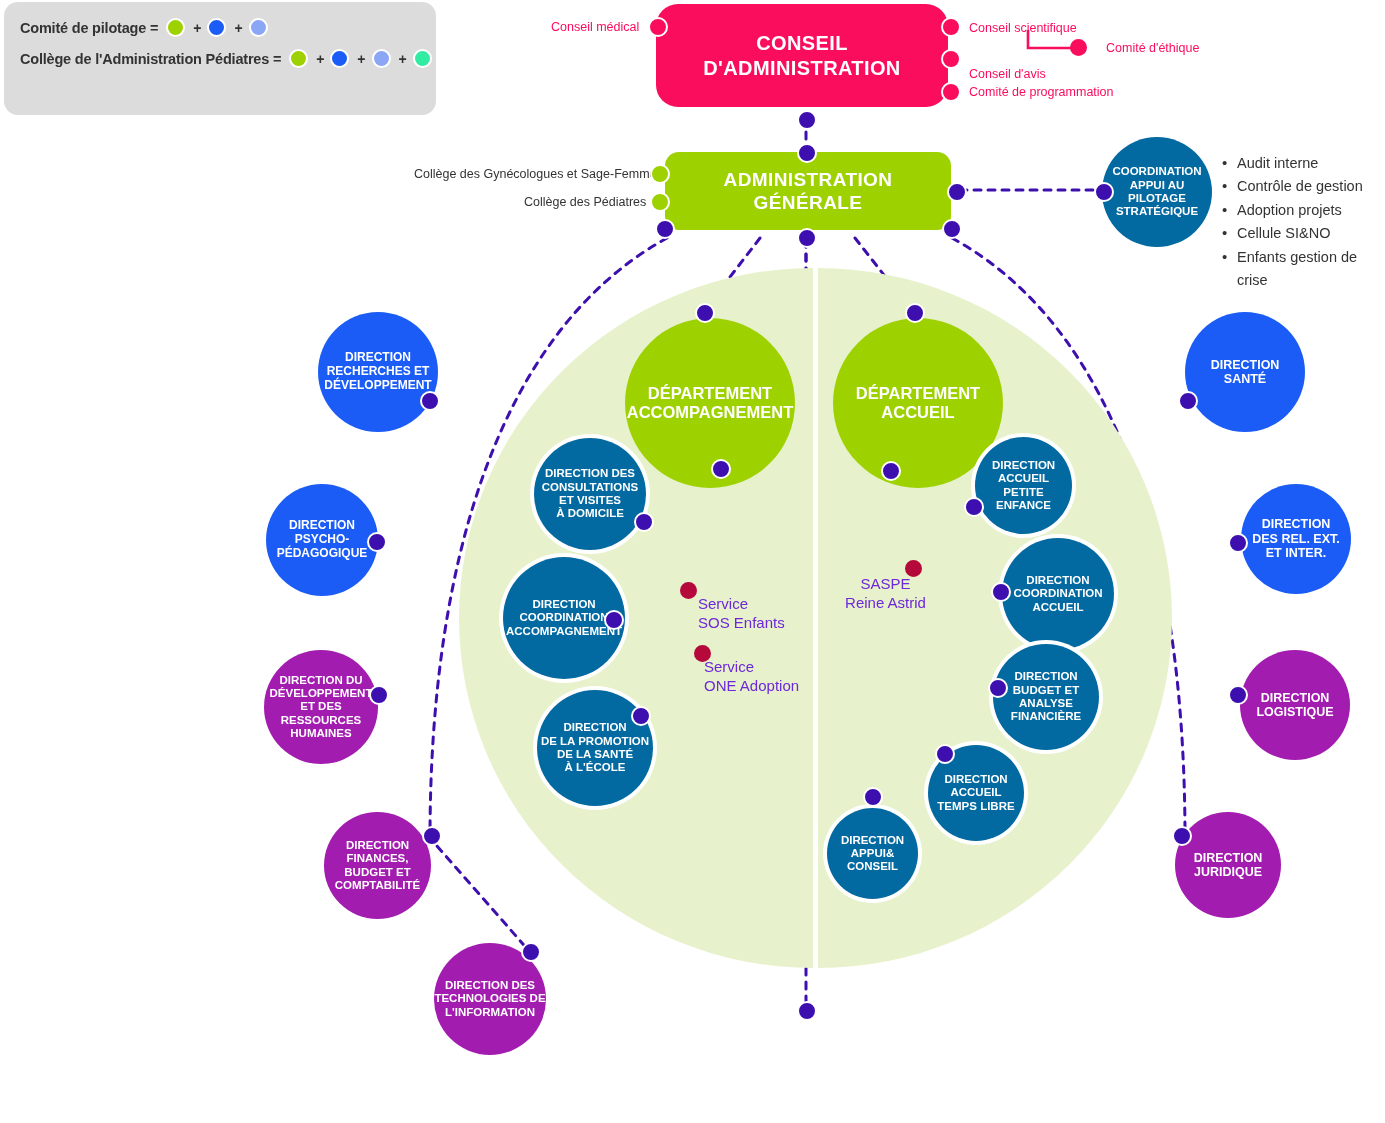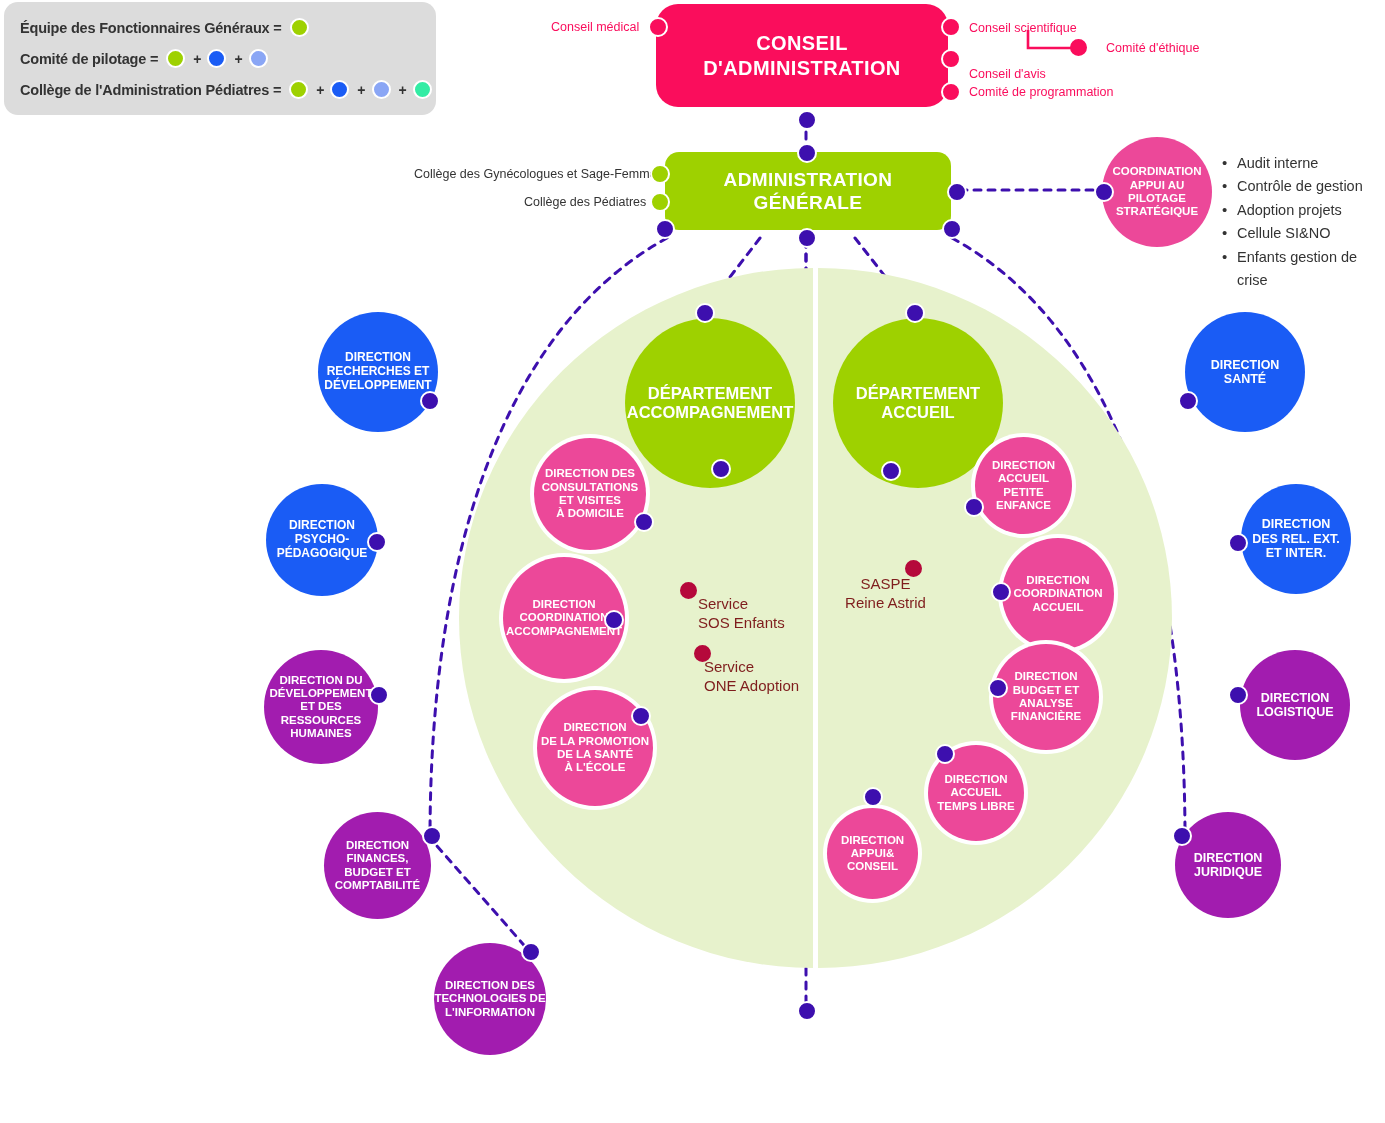--- a/index.html
+++ b/index.html
@@ -115,21 +115,21 @@
     display: flex;
     align-items: center;
     justify-content: center;
     text-align: center;
     color: #ffffff;
     font-weight: bold;
     line-height: 1.16;
     z-index: 10;
   }
   .circ.green   { background: #9ed100; }
-  .circ.teal    { background: #ec4899; }
+  .circ.teal    { background: #0369a1; }
   .circ.blue    { background: #1a5cf5; }
   .circ.lblue   { background: #a21caf; }
   .circ.ring    { box-shadow: 0 0 0 4px #ffffff; }
 
   
   .node {
     position: absolute;
     width: 20px; height: 20px;
     border-radius: 50%;
     background: #3d0fae;
@@ -142,21 +142,21 @@
 
   
   .sat {
     position: absolute;
     font-size: 12.5px;
     color: #333333;
     white-space: nowrap;
     z-index: 21;
   }
   .sat.pink { color: #fa0d5c; }
-  .sat.red  { color: #7f1d1d; font-size: 15px; line-height: 1.25; text-align: center; }
+  .sat.red  { color: #6d28d9; font-size: 15px; line-height: 1.25; text-align: center; }
 
   
   #bullets {
     position: absolute;
     left: 1222px; top: 152px;
     font-size: 14.5px;
     color: #333333;
     line-height: 1.62;
     z-index: 21;
   }
@@ -207,24 +207,20 @@
       <path d="M940,735 L962,755"></path>
       <path d="M893,770 L873,795"></path>
 
     </g>
     <g fill="none" stroke="#fa0d5c" stroke-width="2.6">
       <path d="M1028,30 L1028,48 L1075,48"></path>
     </g>
   </svg>
 
   <div id="legend">
-    <div class="legend-row">
-      <span class="legend-label">Équipe des Fonctionnaires Généraux =</span>
-      <span class="dot-sm" style="background:#9ed100"></span>
-    </div>
     <div class="legend-row">
       <span class="legend-label">Comité de pilotage =</span>
       <span class="dot-sm" style="background:#9ed100"></span>
       <span class="legend-plus">+</span>
       <span class="dot-sm" style="background:#1a5cf5;margin-left:0"></span>
       <span class="legend-plus">+</span>
       <span class="dot-sm" style="background:#8aa6f5;margin-left:0"></span>
     </div>
     <div class="legend-row">
       <span class="legend-label">Collège de l'Administration Pédiatres =</span>

